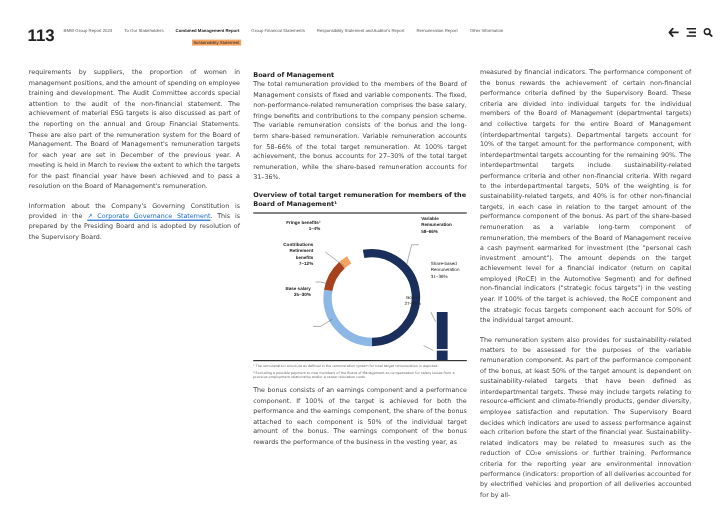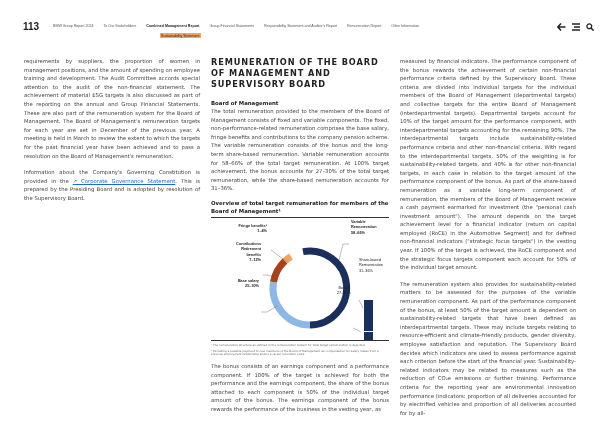--- a/index.html
+++ b/index.html
@@ -1,20 +1,20 @@
 <!DOCTYPE html>
 <html><head>
 <meta charset="utf-8">
 <style>
   * { box-sizing: border-box; margin: 0; padding: 0; }
   html, body { width: 600px; height: 424px; background: #ffffff; overflow: hidden; }
   body { position: relative; font-family: "DejaVu Sans", sans-serif; color: #3a3a3a; }
 
   .topbar { position: absolute; left: 0; top: 0; width: 600px; height: 50px; }
-  .page-num { position: absolute; left: 23px; top: 21px; font-size: 10px; font-weight: bold; color: #222; font-family: "Liberation Sans", sans-serif; }
+  .page-num { position: absolute; left: 23px; top: 21px; font-size: 14px; font-weight: bold; color: #222; font-family: "Liberation Sans", sans-serif; }
   .nav { position: absolute; left: 53px; top: 24px; display: flex; font-size: 3.6px; color: #555; font-family: "Liberation Sans", sans-serif; }
   .nav span { margin-right: 10px; white-space: nowrap; }
   .nav span.active { font-weight: bold; color: #222; }
   .subnav { position: absolute; left: 160px; top: 33px; font-size: 3.6px; background: #f4a462; color: #222; padding: 0.5px 1px; font-family: "Liberation Sans", sans-serif; }
   .icons { position: absolute; left: 557px; top: 23px; display: flex; gap: 6px; align-items: center; }
   .icons svg { display: block; }
 
   .col { position: absolute; font-size: 5.3px; line-height: 8.6px; color: #444; text-align: justify; font-family: "DejaVu Sans", sans-serif; }
   .col p { margin-bottom: 8px; }
   .col1 { left: 24px; top: 57px; width: 176px; }
@@ -68,21 +68,20 @@
     </span>
   </div>
 </div>
 
 <div class="col col1">
   <p>requirements by suppliers, the proportion of women in management positions, and the amount of spending on employee training and development. The Audit Committee accords special attention to the audit of the non-financial statement. The achievement of material ESG targets is also discussed as part of the reporting on the annual and Group Financial Statements. These are also part of the remuneration system for the Board of Management. The Board of Management's remuneration targets for each year are set in December of the previous year. A meeting is held in March to review the extent to which the targets for the past financial year have been achieved and to pass a resolution on the Board of Management's remuneration.</p>
   <p><span>Information about the Company's Governing Constitution is provided in the </span><span class="link">↗ Corporate Governance Statement</span><span>. This is prepared by the Presiding Board and is adopted by resolution of the Supervisory Board.</span></p>
 </div>
 
 <div class="col col2">
-  <div class="h1">REMUNERATION OF THE BOARD OF MANAGEMENT AND SUPERVISORY BOARD</div>
   <div class="h2">Board of Management</div>
   <p style="margin-bottom:6px;">The total remuneration provided to the members of the Board of Management consists of fixed and variable components. The fixed, non-performance-related remuneration comprises the base salary, fringe benefits and contributions to the company pension scheme. The variable remuneration consists of the bonus and the long-term share-based remuneration. Variable remuneration accounts for 58–66% of the total target remuneration. At 100% target achievement, the bonus accounts for 27–30% of the total target remuneration, while the share-based remuneration accounts for 31–36%.</p>
   <div class="chart-title">Overview of total target remuneration for members of the Board of Management¹</div>
   <div class="chart-rule"></div>
   <div class="chart">
     <svg width="178" height="118" viewBox="0 0 178 118">
 
       <g fill="none" stroke-width="7">
 
         <path d="M 92 29.6 A 37 37 0 1 1 99 103" stroke="#1b2f5c"></path>

